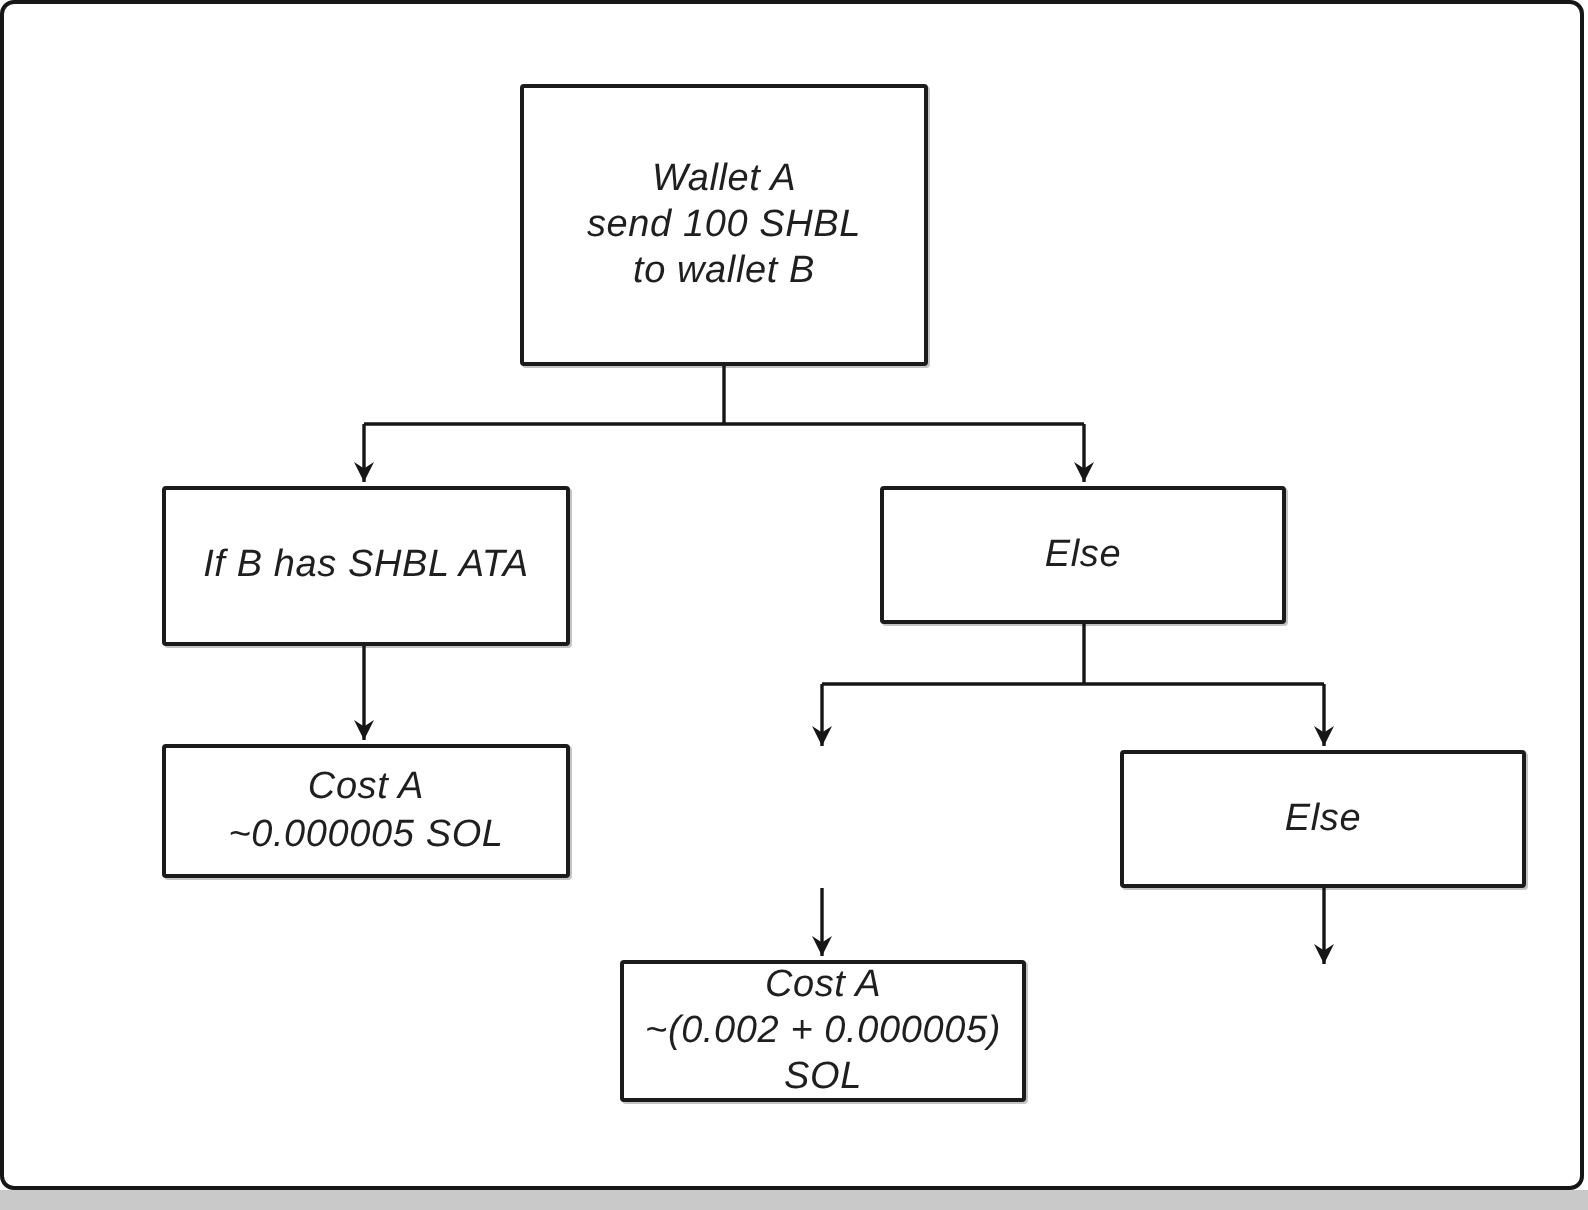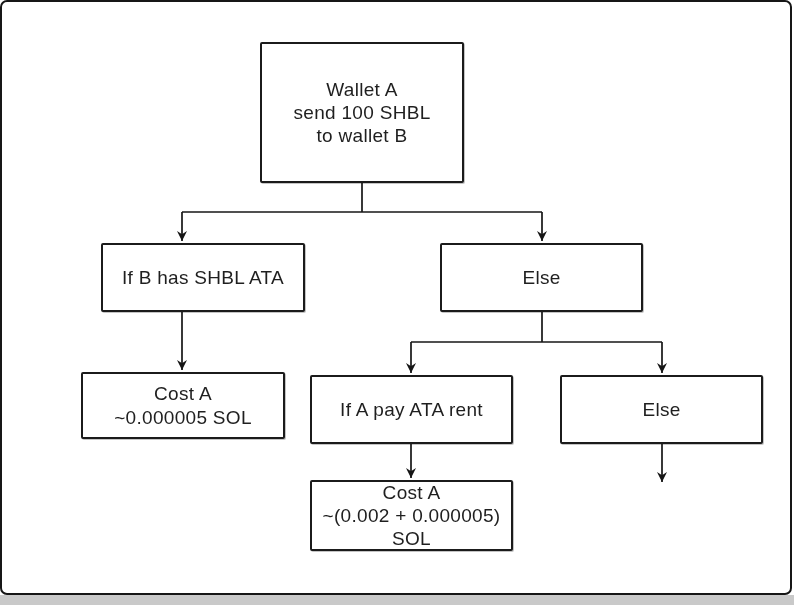--- a/index.html
+++ b/index.html
@@ -20,20 +20,21 @@
     height: 10px;
     background: #c9c9c9;
   }
   .card {
     position: absolute;
     left: 0; top: 0;
     width: 792px; height: 595px;
     background: #ffffff;
     border: 2px solid #161616;
     border-radius: 7px;
+    font-style: italic;
   }
   .canvas {
     position: absolute;
     left: 0; top: 0;
     width: 792px; height: 593px;
   }
   .edges-svg {
     position: absolute;
     left: 0; top: 0;
     width: 792px; height: 593px;
@@ -50,21 +51,21 @@
     border-radius: 2px;
     color: #1f1f1f;
     font-size: 19px;
     letter-spacing: 0.3px;
     line-height: 1.22;
     white-space: pre-line;
     box-shadow: 1px 1px 0 rgba(20,20,20,0.25);
   }
   
   .n-root      { left: 258px; top: 40px;  width: 204px; height: 141px; }
-  .n-if-b      { left: 79px;  top: 241px; width: 204px; height: 69px; margin-left: 20px; }
+  .n-if-b      { left: 79px;  top: 241px; width: 204px; height: 80px; }
   .n-else1     { left: 438px; top: 241px; width: 203px; height: 69px; }
   .n-cost-a    { left: 79px;  top: 370px; width: 204px; height: 67px; }
   .n-if-a-pay  { left: 308px; top: 373px; width: 203px; height: 69px; }
   .n-else2     { left: 558px; top: 373px; width: 203px; height: 69px; }
   .n-cost-a2   { left: 308px; top: 478px; width: 203px; height: 71px; }
   .n-txn-fail  { left: 558px; top: 482px; width: 203px; height: 69px; }
 </style>
 </head>
 <body>
 
@@ -104,21 +105,20 @@
 send 100 SHBL
 to wallet B</div>
 
       <div class="node n-if-b">If B has SHBL ATA</div>
 
       <div class="node n-else1">Else</div>
 
       <div class="node n-cost-a">Cost A
 ~0.000005 SOL</div>
 
-      <div class="node n-if-a-pay">If A pay ATA rent</div>
 
       <div class="node n-else2">Else</div>
 
       <div class="node n-cost-a2">Cost A
 ~(0.002 + 0.000005)
 SOL</div>
 
 
     </div>
   </div>

